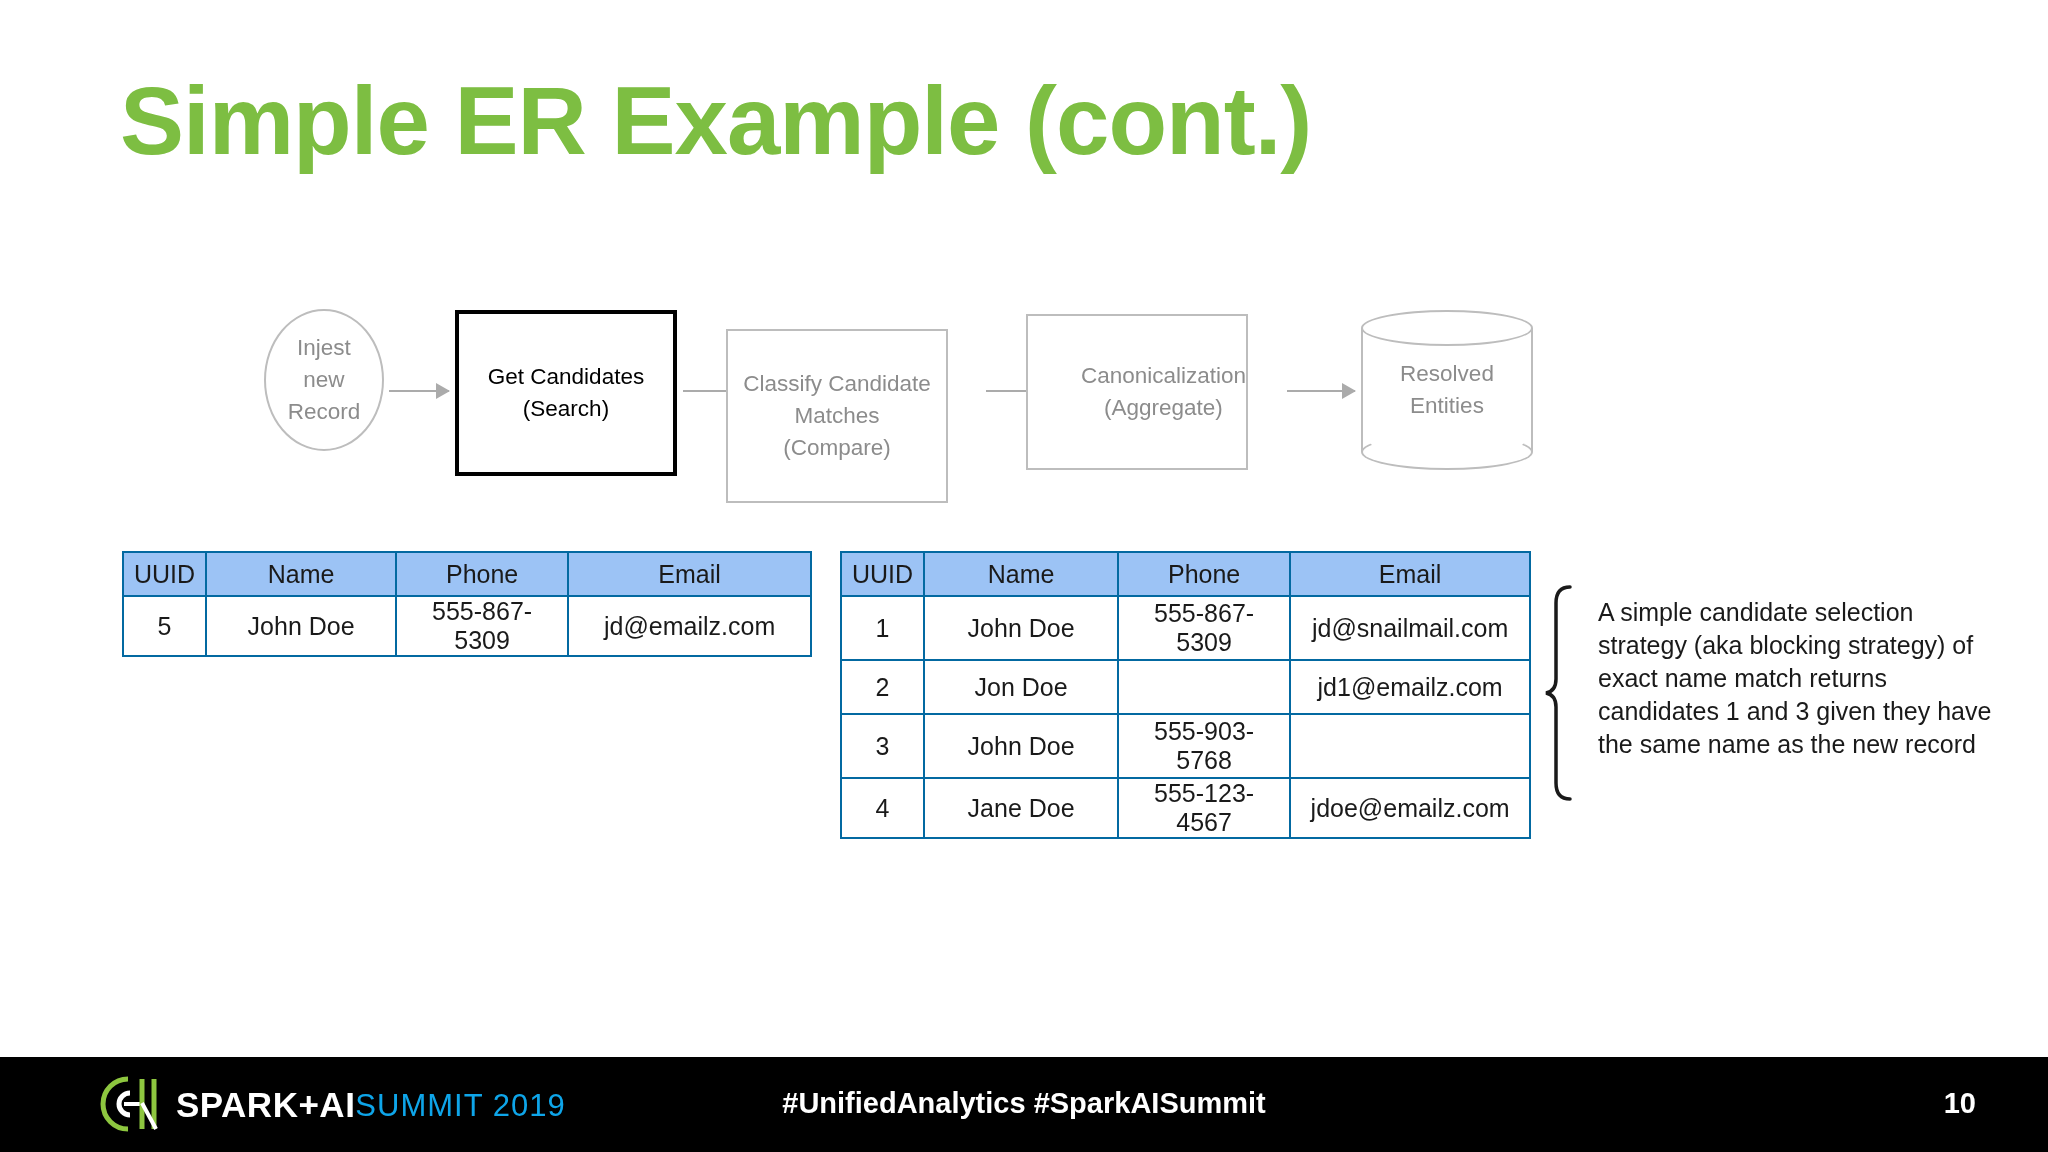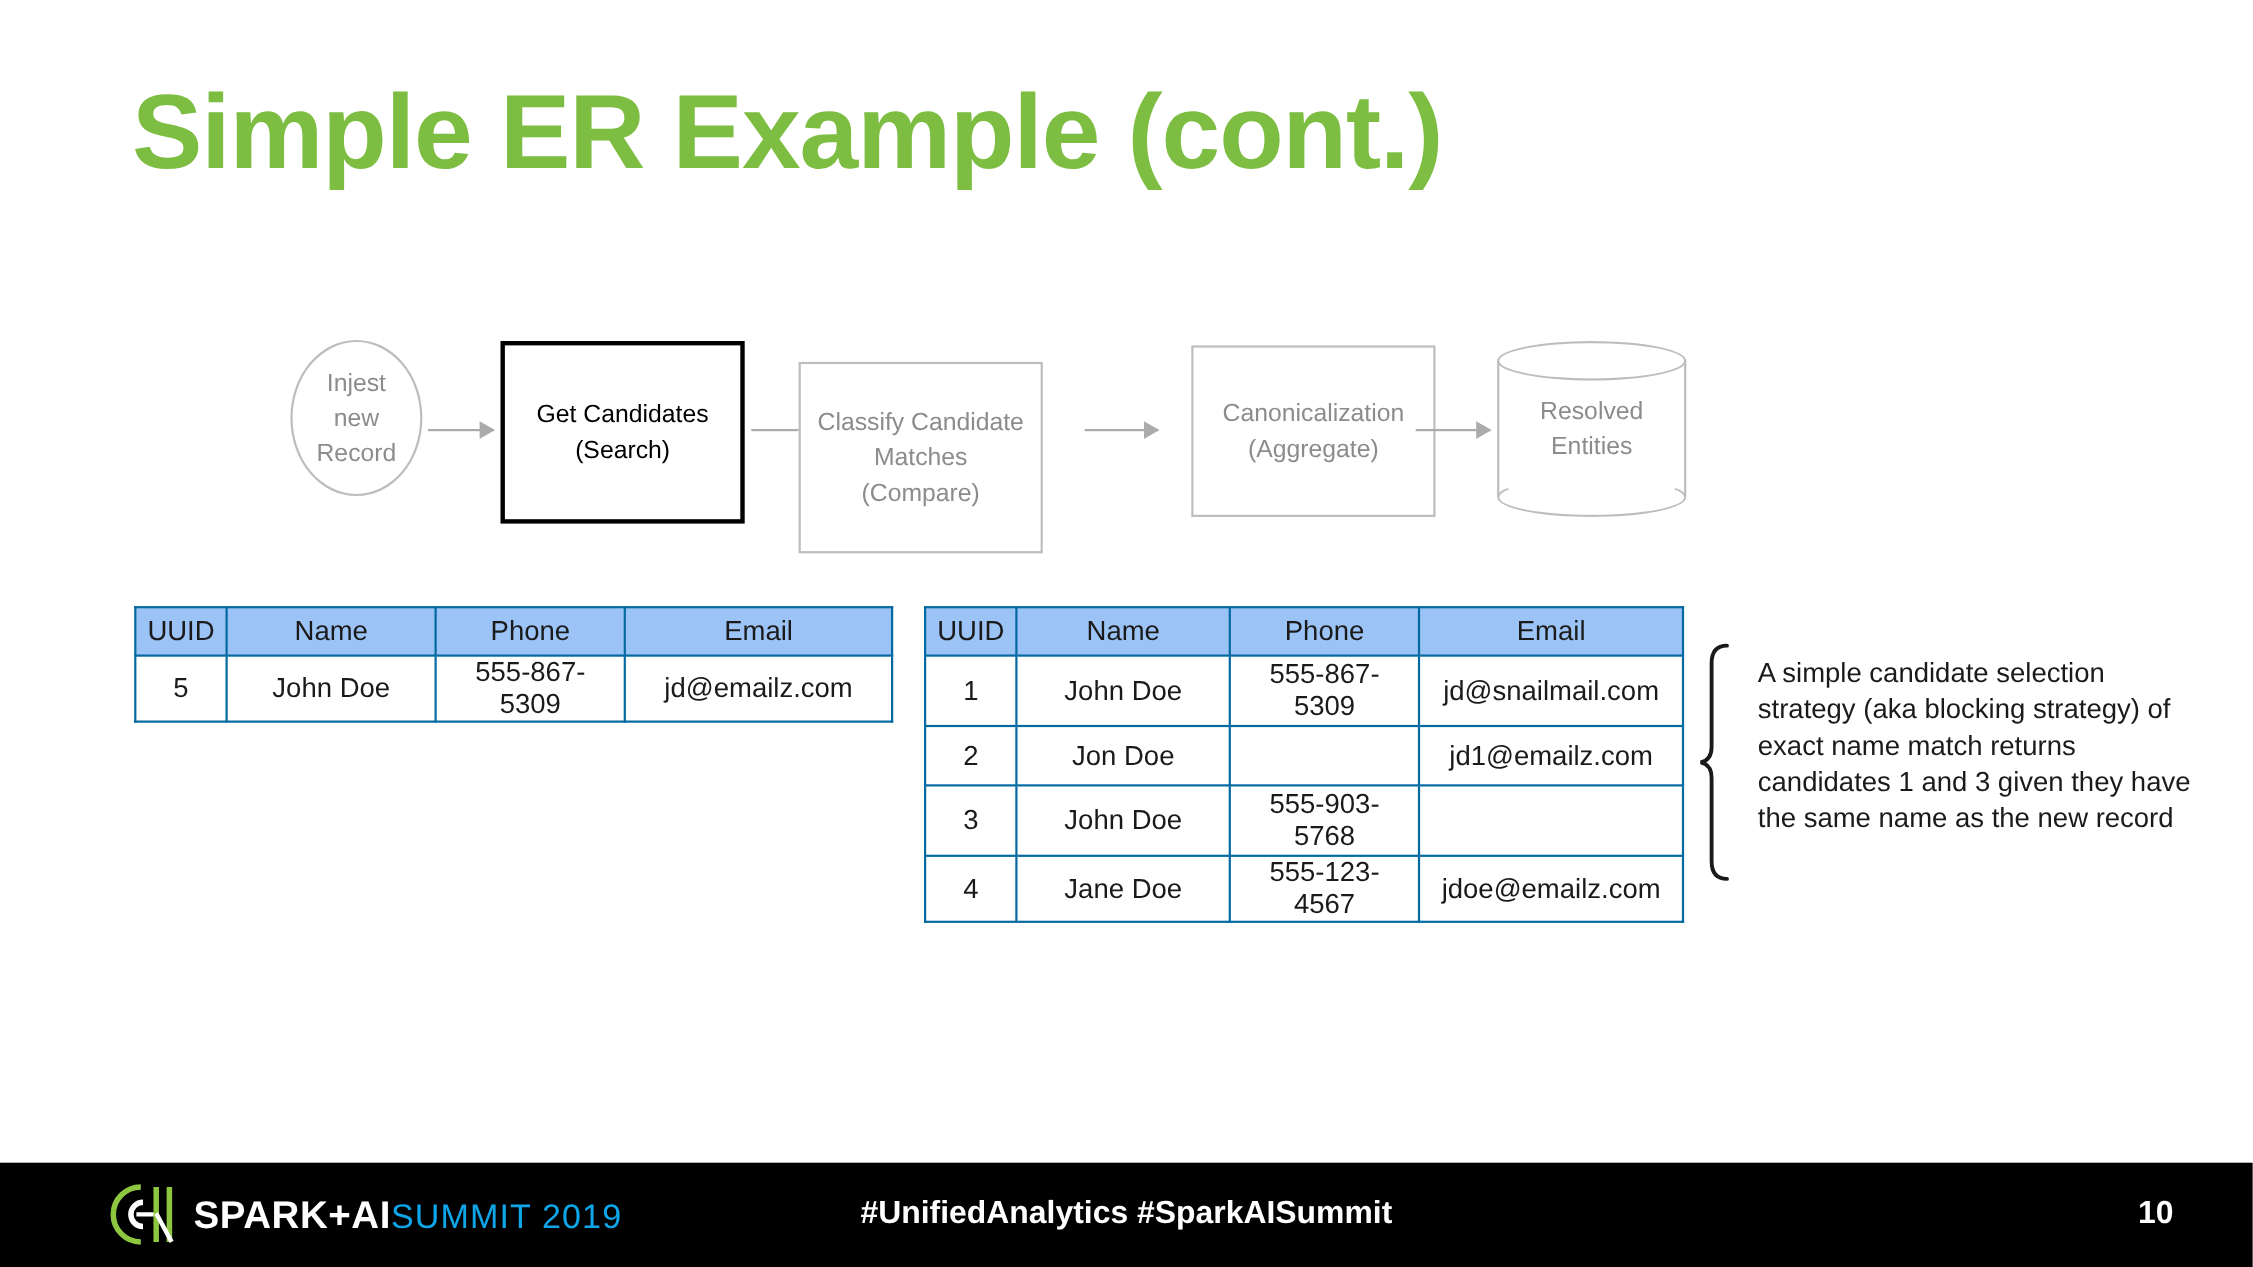--- a/index.html
+++ b/index.html
@@ -52,21 +52,21 @@
   .box {
     position: absolute;
     border: 2px solid #BDBDBD;
     background: #ffffff;
     display: flex; align-items: center; justify-content: center;
   }
   .box.active { border: 4px solid #000000; }
 
   .box-get     { left: 455px;  top: 20px;  width: 222px; height: 166px; }
   .box-classify{ left: 726px;  top: 16px;  width: 222px; height: 174px; margin-top: 23px; }
-  .box-canon   { left: 1083px; top: 24px;  width: 222px; height: 156px; }
+  .box-canon   { left: 1026px; top: 24px;  width: 222px; height: 156px; justify-content: flex-end; }
 
   
   .cylinder {
     position: absolute;
     left: 1361px; top: 20px;
     width: 172px; height: 160px;
   }
   .cyl-body {
     position: absolute; left: 0; top: 18px;
     width: 172px; height: 124px;

